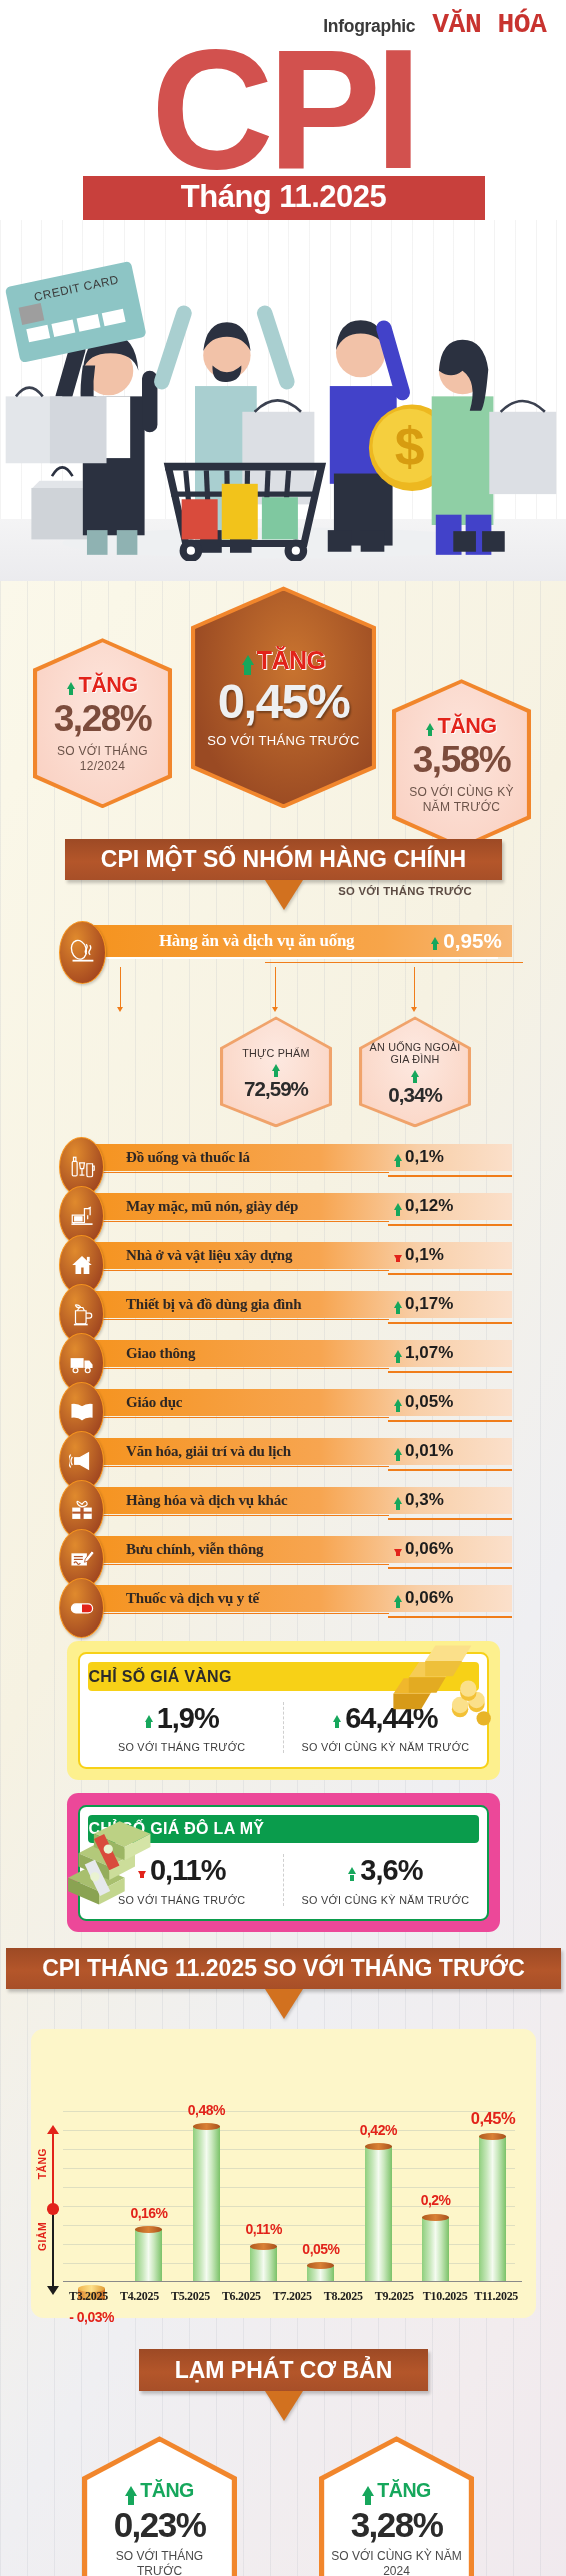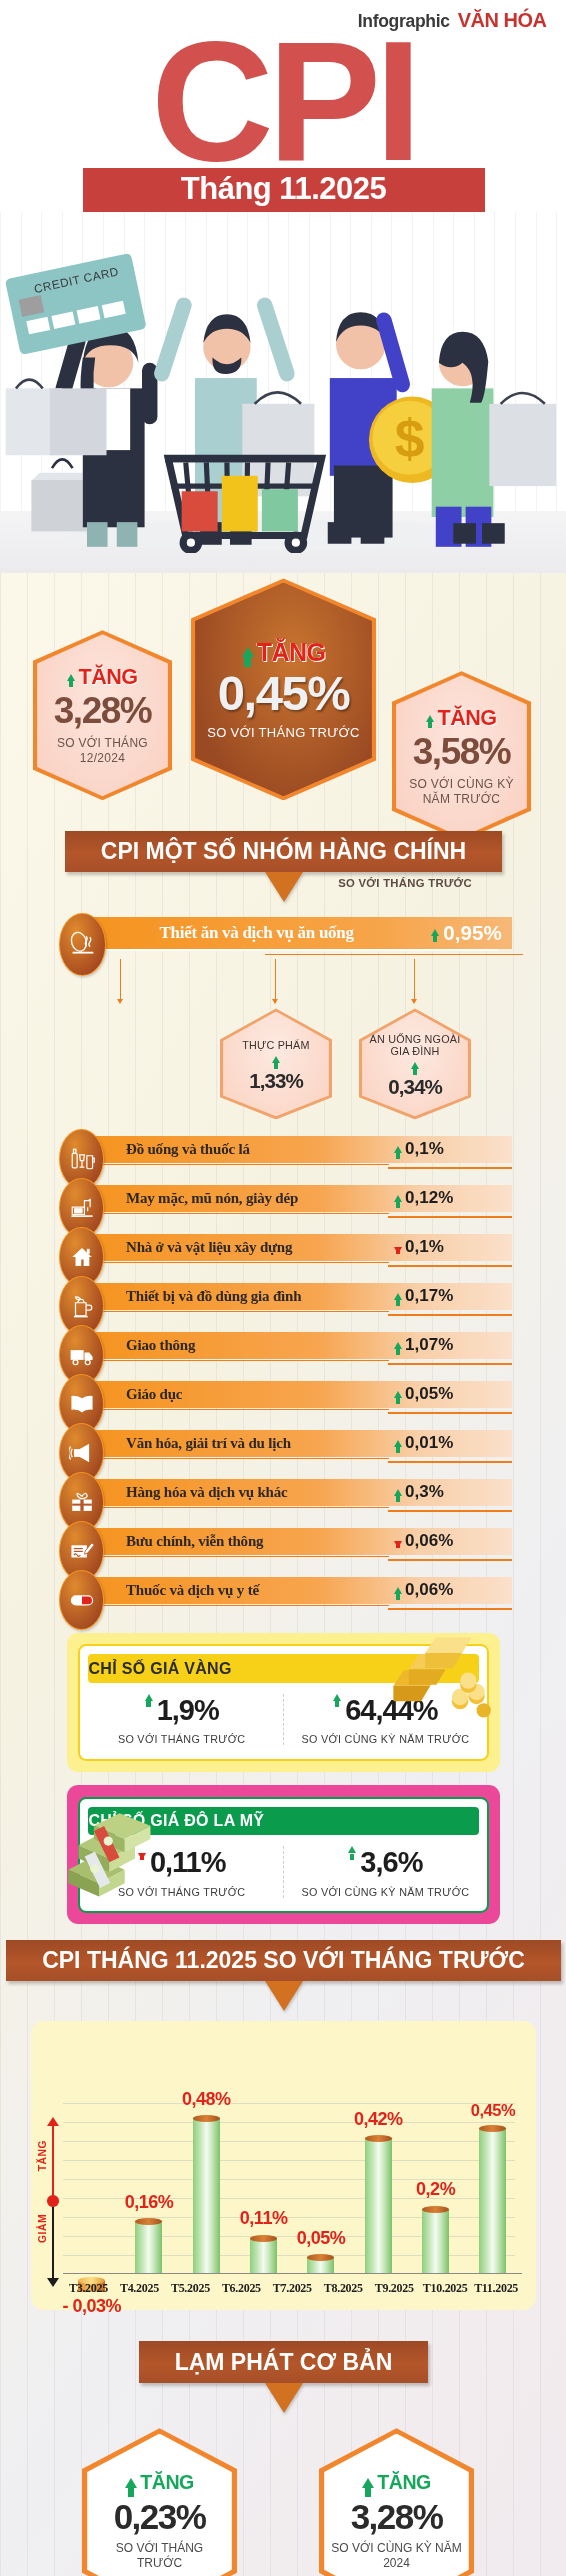--- a/index.html
+++ b/index.html
@@ -18,22 +18,22 @@
         rgba(180,185,195,.22) 0px, rgba(180,185,195,.22) 0.8px,
         rgba(0,0,0,0) 0.8px, rgba(0,0,0,0) 27px),
       linear-gradient(120deg,#fdfbf0 0%,#faf7e8 22%,#f6f2e2 48%,#efeff2 70%,#f2ecee 88%,#f0e9ee 100%);
     pointer-events:none;
   }
 
   
   .masthead { position:relative; padding:9.3px 20.6px 0; text-align:right; background:#fff; }
   .masthead .ig { font-size:17.5px; font-weight:bold; color:#3a3a3a; letter-spacing:-0.3px; }
   .masthead .vh {
-    font-family:Liberation Sans, sans-serif; font-size:20px; font-weight:bold;
-    color:#c8332f; letter-spacing:-0.5px; margin-left:8px;
+    font-family:Liberation Mono, monospace; font-size:28px; font-weight:bold;
+    color:#c8332f; letter-spacing:-0.5px; margin-left:17px;
   }
   .cpi-wrap { position:relative; background:#fff; text-align:center; padding-top:3.1px; }
   .cpi-title {
     font-family:"Liberation Sans", sans-serif;
     font-size:170px; line-height:.78; font-weight:bold;
     color:#d2514e; letter-spacing:-6.2px;
   }
   .month-band {
     position:relative; margin:0 auto; width:402px; background:#c8403c;
     color:#fff; font-size:31px; font-weight:bold; padding:3.1px 0 5.2px;
@@ -182,35 +182,35 @@
   .fx-inner.gold { border:2.6px solid #f7d117; }
   .fx-inner.usd  { border:2.6px solid #0a9c4c; }
   .fx-title { margin:8.2px 8.2px 0; border-radius:4.1px; text-align:left; font-size:16px; font-weight:bold;
               padding:5.2px 0; letter-spacing:0.3px; }
   .fx-title.gold { background:#f7d117; color:#2b2b2b; }
   .fx-title.usd  { background:#0a9c4c; color:#fff; }
   .fx-cols { display:flex; margin-top:11.3px; }
   .fx-col { flex:1; text-align:center; }
   .fx-col+.fx-col { border-left:1px dashed #cfcfcf; }
   .fx-val { font-size:29px; font-weight:bold; color:#1d1d1d; letter-spacing:-1px;
-            display:flex; justify-content:center; gap:4.1px; }
+            display:flex; align-items:center; justify-content:center; gap:4.1px; }
   .fx-sub { font-size:10.8px; color:#3b3b3b; margin-top:6.2px; letter-spacing:0.3px; }
   .gold-ill { position:absolute; right:4.1px; top:-9.3px; width:118px; height:103px; }
   .usd-ill  { position:absolute; left:-4.1px; top:23px; width:108px; height:98px; }
 
   
   .chart-card {
     position:relative; margin:10.3px auto 0; width:505px; height:289px;
     background:#fdf6c9; border-radius:12.4px; padding:17.5px 15.5px 0;
   }
   .chart-lines { position:absolute; left:32px; right:20.6px; top:82px; bottom:77px; }
   .chart-lines div { height:0.5px; background:rgba(120,140,160,.22); }
   .plot { position:absolute; left:32px; right:14.4px; top:82px; height:170px; display:flex; align-items:flex-end; }
   .barcell { flex:1; display:flex; flex-direction:column; align-items:center; justify-content:flex-end; position:relative; height:100%; }
-  .barlabel { position:absolute; color:#e2231a; font-size:18px; font-weight:bold; letter-spacing:-0.5px; white-space:nowrap; }
+  .barlabel { position:absolute; color:#e2231a; font-size:14px; font-weight:bold; letter-spacing:-0.5px; white-space:nowrap; }
   .bar {
     width:27px; border-radius:0; position:relative;
     background:linear-gradient(90deg,#8fcf7d 0%,#c9e8bd 30%,#f4fbf0 50%,#c9e8bd 70%,#7bc268 100%);
   }
   .bar::before {
     content:""; position:absolute; top:-3.6px; left:0; width:27px; height:7.2px; border-radius:50%;
     background:linear-gradient(90deg,#b05a1e,#d98136 50%,#a8501b);
   }
   .bar.neg { background:linear-gradient(90deg,#d98136,#f4c05a 45%,#c96a24); }
   .bar.neg::before{ background:linear-gradient(90deg,#f0b34a,#fde08a 50%,#e09a32); }
@@ -391,21 +391,21 @@
   </div>
 
   <div class="banner-wrap">
     <div class="banner">CPI MỘT SỐ NHÓM HÀNG CHÍNH</div>
     <div class="banner-arrow"></div>
     <div class="banner-note">SO VỚI THÁNG TRƯỚC</div>
   </div>
 
   <div class="group-main">
     <div class="group-bar">
-      <span class="label">Thiết ăn và dịch vụ ăn uống</span>
+      <span class="label">Hàng ăn và dịch vụ ăn uống</span>
       <span class="val">
         <span class="uparrow sm"></span>
         <span>0,95%</span>
       </span>
     </div>
     <div class="group-underline"></div>
     <div class="group-underline2"></div>
     <div class="icon-oval">
       <svg viewBox="0 0 64 64" fill="none" stroke="#fff" stroke-width="3">
         <ellipse cx="24" cy="26" rx="16" ry="21" transform="rotate(-18 24 26)"></ellipse>
@@ -418,21 +418,21 @@
 
   <div class="subrow">
     <div class="tick" style="left:61px"></div>
     <div class="tick" style="left:216px"></div>
     <div class="tick" style="left:355px"></div>
 
     <div class="pent" style="left:161px">
       <div class="pent-in">
         <div class="nm">THỰC PHẨM</div>
         <span class="uparrow sm" style="margin:4.1px 0 5.2px"></span>
-        <div class="pv">1,33%</div>
+        <div class="pv">72,59%</div>
       </div>
     </div>
     <div class="pent" style="left:300px">
       <div class="pent-in">
         <div class="nm">ĂN UỐNG NGOÀI GIA ĐÌNH</div>
         <span class="uparrow sm" style="margin:4.1px 0 5.2px"></span>
         <div class="pv">0,34%</div>
       </div>
     </div>
   </div>

